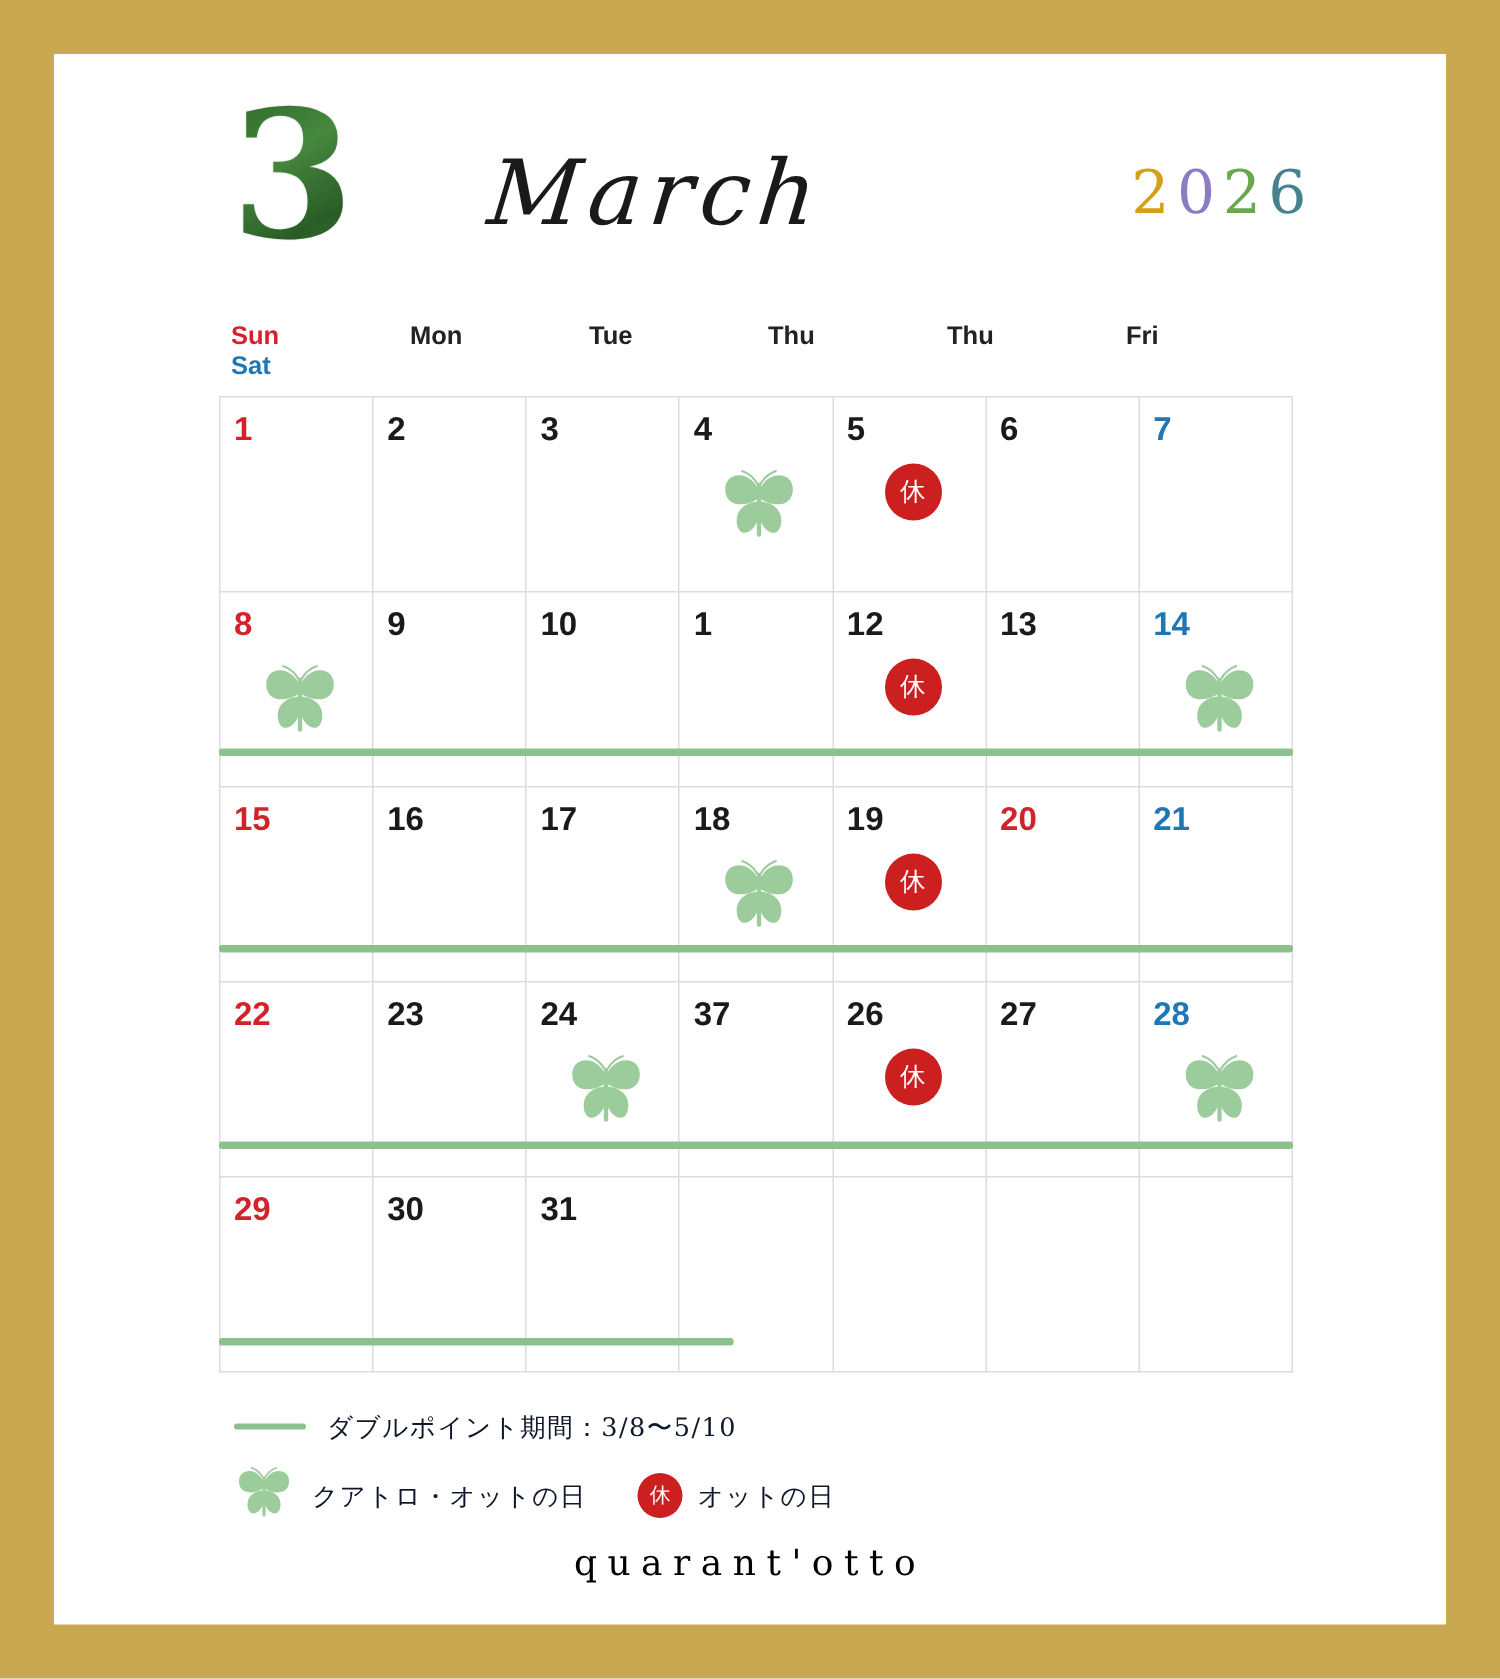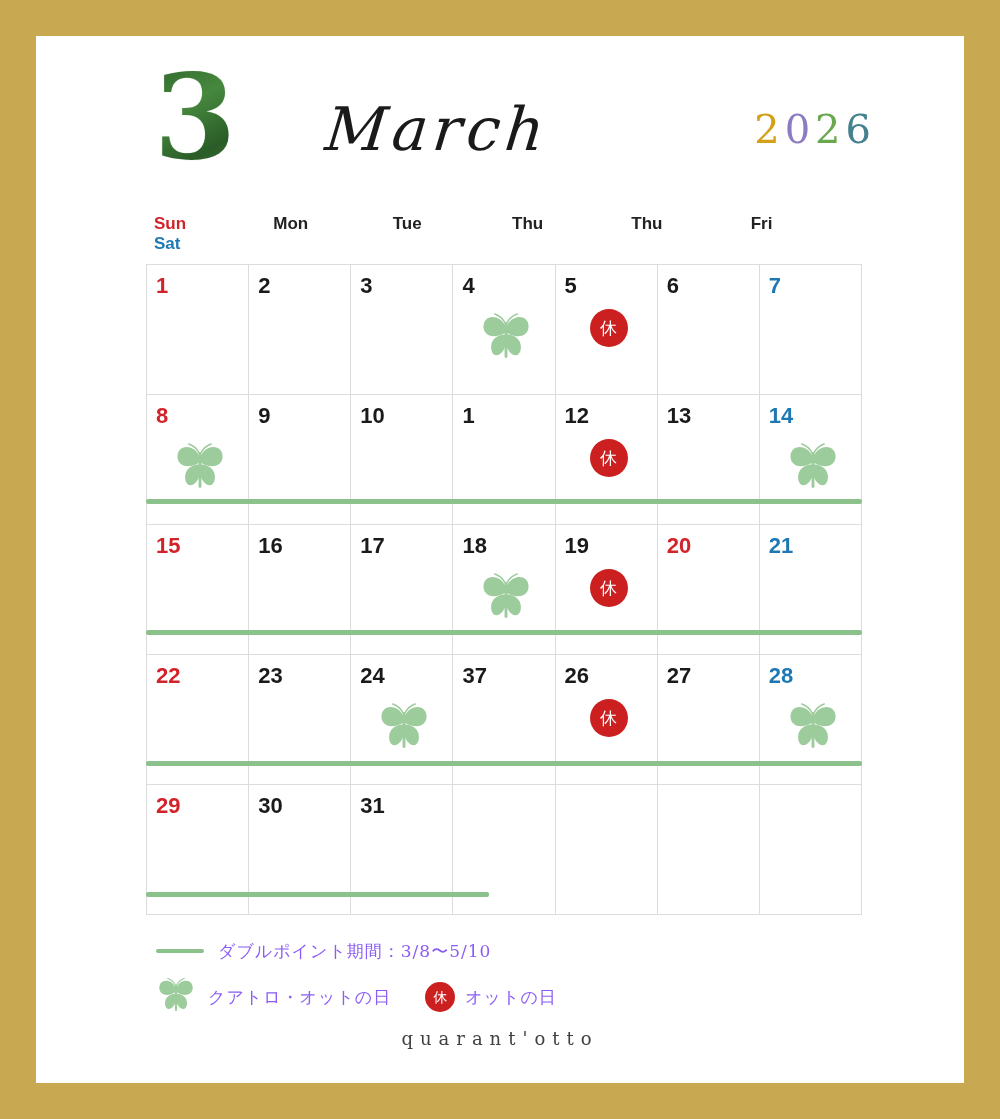--- a/index.html
+++ b/index.html
@@ -160,21 +160,21 @@
   .leg-line {
     width: 48px;
     height: 4px;
     background: #8bc28b;
     border-radius: 2px;
     margin-right: 14px;
   }
   .leg-text {
     font-family: "DejaVu Serif", serif;
     font-size: 17px;
-    color: #8b5cf6;
+    color: #0f172a;
     letter-spacing: 1px;
   }
   .leg-bfly {
     width: 40px;
     height: 42px;
     margin-right: 12px;
   }
   .leg-closed {
     width: 30px;
     height: 30px;
@@ -187,23 +187,23 @@
     margin: 0 10px 0 34px;
     font-family: "DejaVu Sans", sans-serif;
   }
   .brand {
     position: absolute;
     left: 0;
     right: 0;
     top: 992px;
     text-align: center;
     font-family: "DejaVu Serif", serif;
-    font-size: 18px;
+    font-size: 24px;
     letter-spacing: 7px;
-    color: #404040;
+    color: #000000;
   }
 </style>
 </head>
 <body>
 
 <div class="page">
 
   <div class="header">
     <div class="big-month">3</div>
     <div class="month-name">March</div>

